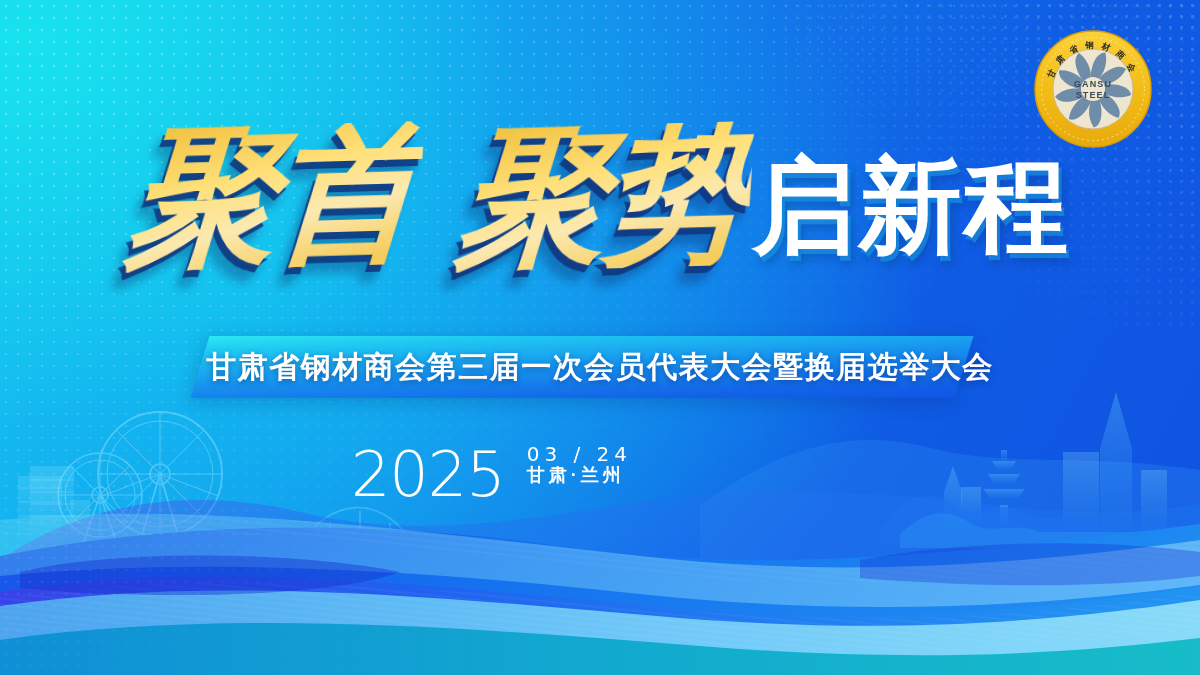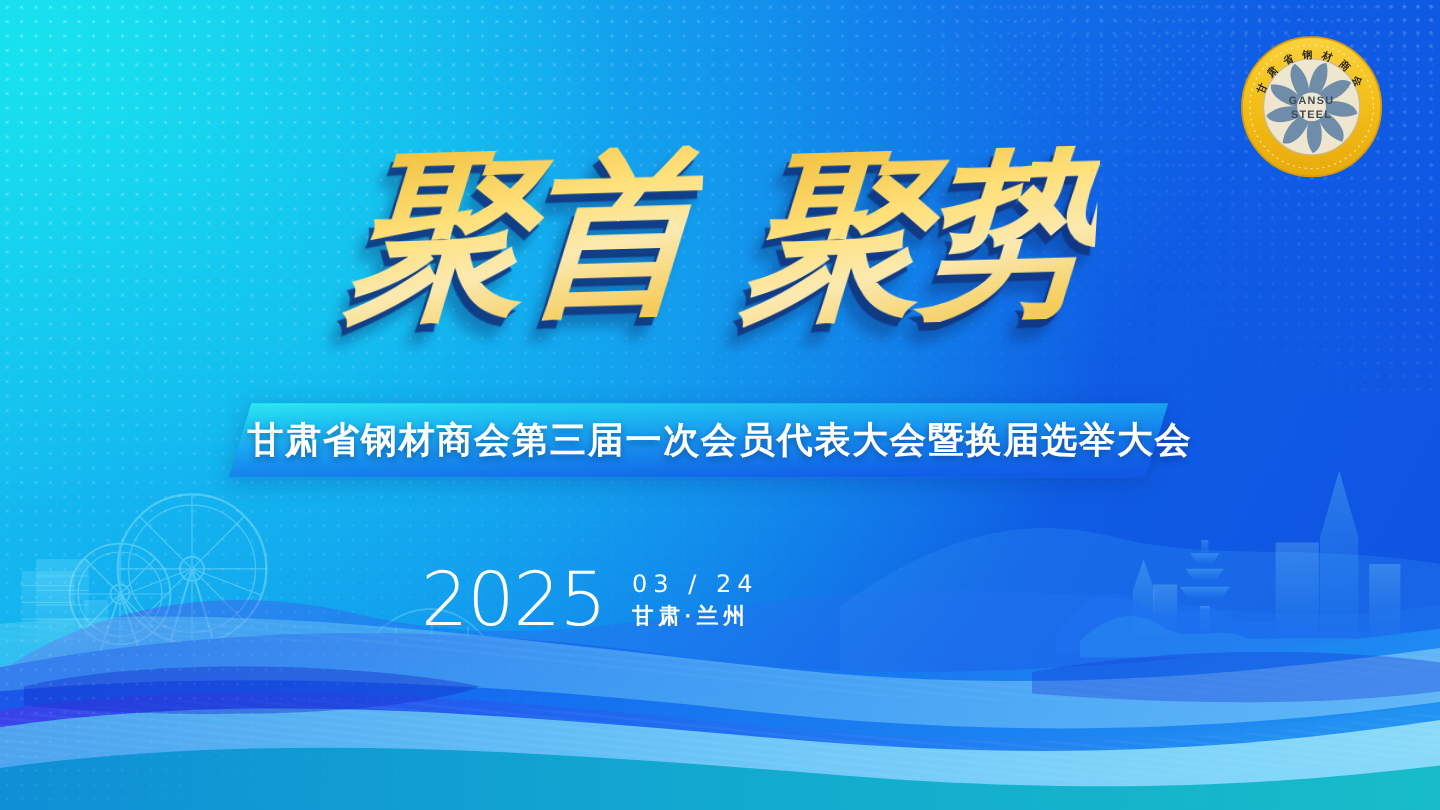--- a/index.html
+++ b/index.html
@@ -76,28 +76,28 @@
     position:absolute;left:0;top:0;width:1200px;height:62px;
     display:flex;align-items:center;justify-content:center;
     color:#fff;font-weight:700;font-size:30px;letter-spacing:1.5px;
     font-family:"Liberation Sans","DejaVu Sans",sans-serif;
     text-shadow:0 2px 6px rgba(6,34,95,.45);
     white-space:nowrap;
   }
 
   
   .date-block{
-    position:absolute;left:0;top:469px;width:983px;
-    display:flex;align-items:center;justify-content:center;gap:22px;
+    position:absolute;left:0;top:444px;width:983px;
+    display:flex;align-items:flex-start;justify-content:center;gap:22px;
   }
   .year{
     color:#fff;font-size:62px;line-height:1;font-weight:300;letter-spacing:-1px;
     font-family:"DejaVu Sans","Liberation Sans",sans-serif;
   }
-  .dcol{display:flex;flex-direction:column;gap:8px;padding-bottom:2px;}
+  .dcol{display:flex;flex-direction:column;gap:2px;padding-bottom:2px;}
   .md{color:#fff;font-size:20px;letter-spacing:5px;line-height:1;font-weight:400;
       font-family:"DejaVu Sans","Liberation Sans",sans-serif;}
   .place{color:#fff;font-size:18px;letter-spacing:4px;line-height:1;font-weight:700;}
 
   .lg-cn{font-size:8.5px;fill:#2b2b2b;font-weight:700;letter-spacing:.3px;}
   .lg-en{font-size:9px;fill:#3b4a58;letter-spacing:1.1px;font-weight:700;
          font-family:"Liberation Sans","DejaVu Sans",sans-serif;}
 </style>
 </head>
 <body>
@@ -302,20 +302,21 @@
     <text class="lg-cn">
       <textPath href="#arcTop" startOffset="50%" text-anchor="middle" side="left" letter-spacing="7">甘肃省钢材商会</textPath>
     </text>
   </svg>
 
   <div class="headline">
     <div class="hl-row">
       <span class="gold">聚首</span>
       <span class="gap"></span>
       <span class="gold">聚势</span>
+      <span class="white">启新程</span>
     </div>
   </div>
 
   <div class="banner-wrap">
     <div class="banner"></div>
     <div class="banner-text">甘肃省钢材商会第三届一次会员代表大会暨换届选举大会</div>
   </div>
 
   <div class="date-block">
     <div class="year">2025</div>

